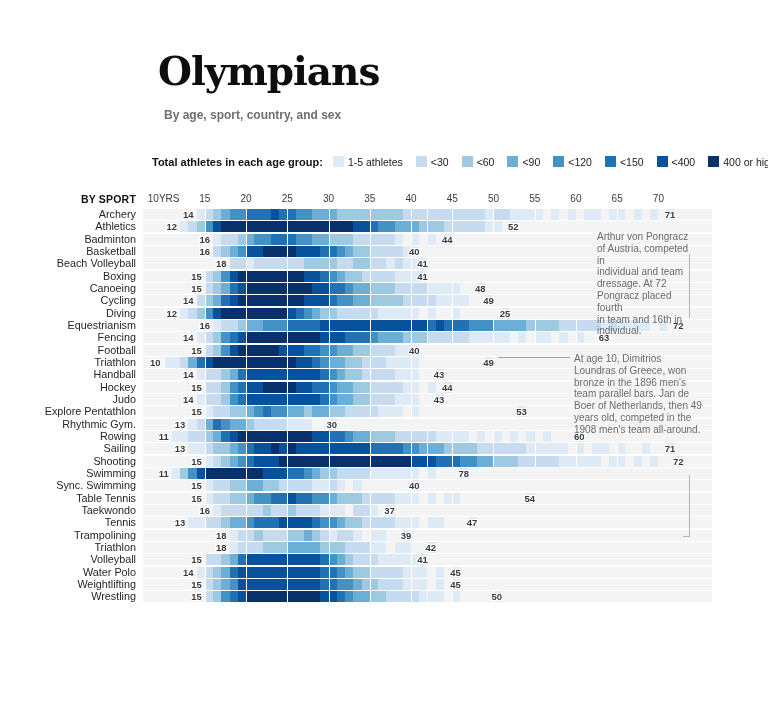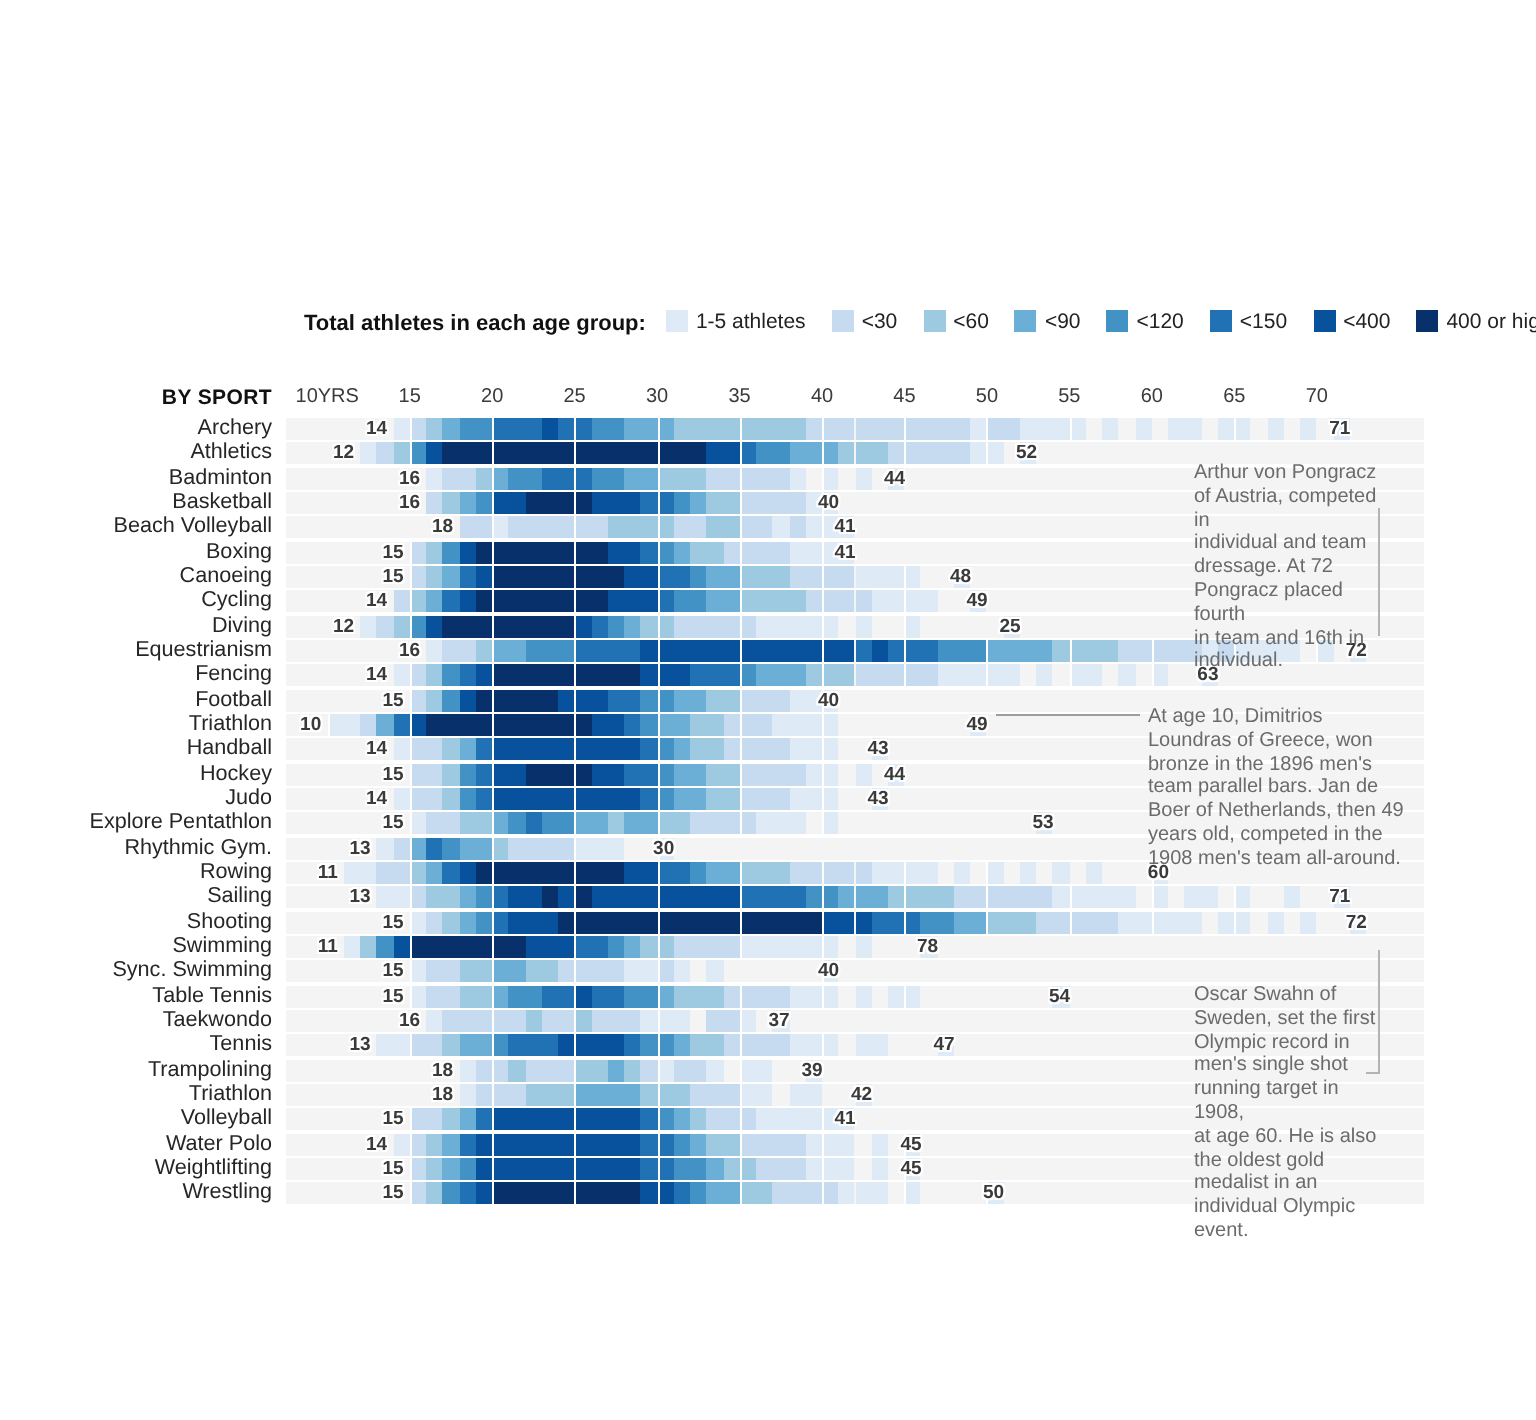--- a/index.html
+++ b/index.html
@@ -41,20 +41,22 @@
   .ann-line{position:absolute;background:#b3b3b3;z-index:2;}
   .ann1-line{left:689px;top:254px;width:1px;height:64px;}
   .ann2-line{left:498px;top:357px;width:72px;height:1px;background:#9e9e9e;}
   .ann3-line{left:689px;top:475px;width:1px;height:62px;}
   .ann3-foot{left:683px;top:536px;width:7px;height:1px;}
 </style>
 </head>
 <body>
 
 <div class="page">
+  <h1 class="title">Olympians</h1>
+  <div class="subtitle">By age, sport, country, and sex</div>
 
   <div class="legend">
     <span class="legend-label">Total athletes in each age group:</span>
     <span class="legend-items"><span class="legend-item">
           <span class="legend-swatch" style="background: rgb(222, 235, 247);"></span>
           <span class="lbl">1-5 athletes</span>
         </span><span class="legend-item">
           <span class="legend-swatch" style="background: rgb(198, 219, 239);"></span>
           <span class="lbl">&lt;30</span>
         </span><span class="legend-item">
@@ -1344,25 +1346,15 @@
 individual.</div>
   <div class="ann-line ann1-line"></div>
   <div class="ann ann2">At age 10, Dimitrios
 Loundras of Greece, won
 bronze in the 1896 men's
 team parallel bars. Jan de
 Boer of Netherlands, then 49
 years old, competed in the
 1908 men's team all-around.</div>
   <div class="ann-line ann2-line"></div>
-  <div class="ann ann3">Oscar Swahn of
-Sweden, set the first
-Olympic record in
-men's single shot
-running target in 1908,
-at age 60. He is also
-the oldest gold
-medalist in an
-individual Olympic
-event.</div>
   <div class="ann-line ann3-line"></div>
   <div class="ann-line ann3-foot"></div>
 </div>
 
 </body></html>

